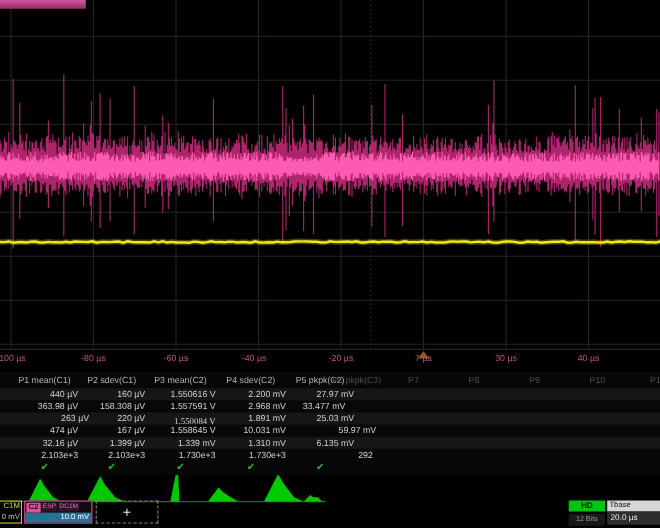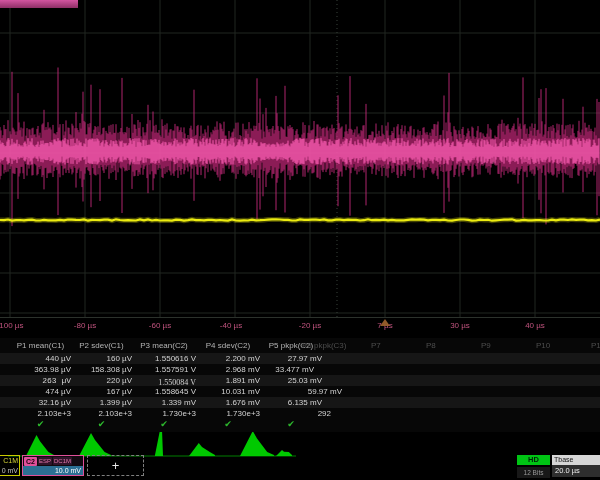--- a/index.html
+++ b/index.html
@@ -115,40 +115,40 @@
       <span class="mcell" style="left: 10px; width: 61px; top: 16px;">440 µV</span>
       <span class="mcell" style="left: 71px; width: 61px; top: 16px;">160 µV</span>
       <span class="mcell" style="left: 132px; width: 64px; top: 16px;">1.550616 V</span>
       <span class="mcell" style="left: 196px; width: 64px; top: 16px;">2.200 mV</span>
       <span class="mcell" style="left: 260px; width: 62px; top: 16px;">27.97 mV</span>
       <span class="mcell" style="left: 10px; width: 61px; top: 27px;">363.98 µV</span>
       <span class="mcell" style="left: 71px; width: 61px; top: 27px;">158.308 µV</span>
       <span class="mcell" style="left: 132px; width: 64px; top: 27px;">1.557591 V</span>
       <span class="mcell" style="left: 196px; width: 64px; top: 27px;">2.968 mV</span>
       <span class="mcell" style="left: 252px; width: 62px; top: 27px;">33.477 mV</span>
-      <span class="mcell" style="left: 10px; width: 61px; top: 38px; font-family: Liberation Mono, monospace;">263 µV</span>
+      <span class="mcell" style="left: 20px; width: 61px; top: 38px;">263 µV</span>
       <span class="mcell" style="left: 71px; width: 61px; top: 38px;">220 µV</span>
       <span class="mcell" style="left: 132px; width: 64px; top: 40px; font-family: Liberation Serif, serif;">1.550084 V</span>
       <span class="mcell" style="left: 196px; width: 64px; top: 38px;">1.891 mV</span>
       <span class="mcell" style="left: 260px; width: 62px; top: 38px;">25.03 mV</span>
       <span class="mcell" style="left: 10px; width: 61px; top: 49px;">474 µV</span>
       <span class="mcell" style="left: 71px; width: 61px; top: 49px;">167 µV</span>
       <span class="mcell" style="left: 132px; width: 64px; top: 49px;">1.558645 V</span>
       <span class="mcell" style="left: 196px; width: 64px; top: 49px;">10.031 mV</span>
       <span class="mcell" style="left: 260px; width: 62px; top: 49px; padding-left: 20px;">59.97 mV</span>
       <span class="mcell" style="left: 10px; width: 61px; top: 60px;">32.16 µV</span>
       <span class="mcell" style="left: 71px; width: 61px; top: 60px;">1.399 µV</span>
       <span class="mcell" style="left: 132px; width: 64px; top: 60px;">1.339 mV</span>
-      <span class="mcell" style="left: 196px; width: 64px; top: 60px;">1.676 mV</span>
+      <span class="mcell" style="left: 196px; width: 64px; top: 60px;">1.310 mV</span>
       <span class="mcell" style="left: 260px; width: 62px; top: 60px;">6.135 mV</span>
       <span class="mcell" style="left: 10px; width: 61px; top: 71px;">2.103e+3</span>
       <span class="mcell" style="left: 71px; width: 61px; top: 71px;">2.103e+3</span>
       <span class="mcell" style="left: 132px; width: 64px; top: 71px;">1.730e+3</span>
       <span class="mcell" style="left: 196px; width: 64px; top: 71px;">1.730e+3</span>
-      <span class="mcell" style="left: 260px; width: 71px; top: 71px;">292</span>
+      <span class="mcell" style="left: 260px; width: 39px; top: 71px; padding-left: 40px;">292</span>
       <span class="mcheck" style="left: 40.5px; color: rgb(45, 184, 45);">✔</span>
       <span class="mcheck" style="left: 101.5px; color: rgb(45, 184, 45);">✔</span>
       <span class="mcheck" style="left: 164px; color: rgb(45, 184, 45);">✔</span>
       <span class="mcheck" style="left: 228px; color: rgb(45, 184, 45);">✔</span>
       <span class="mcheck" style="left: 291px; color: rgb(45, 184, 45);">✔</span>
     </div>
 
   <div class="descbox" id="c1box">
     <div class="t">C1M</div>
     <div class="v">0 mV</div>

